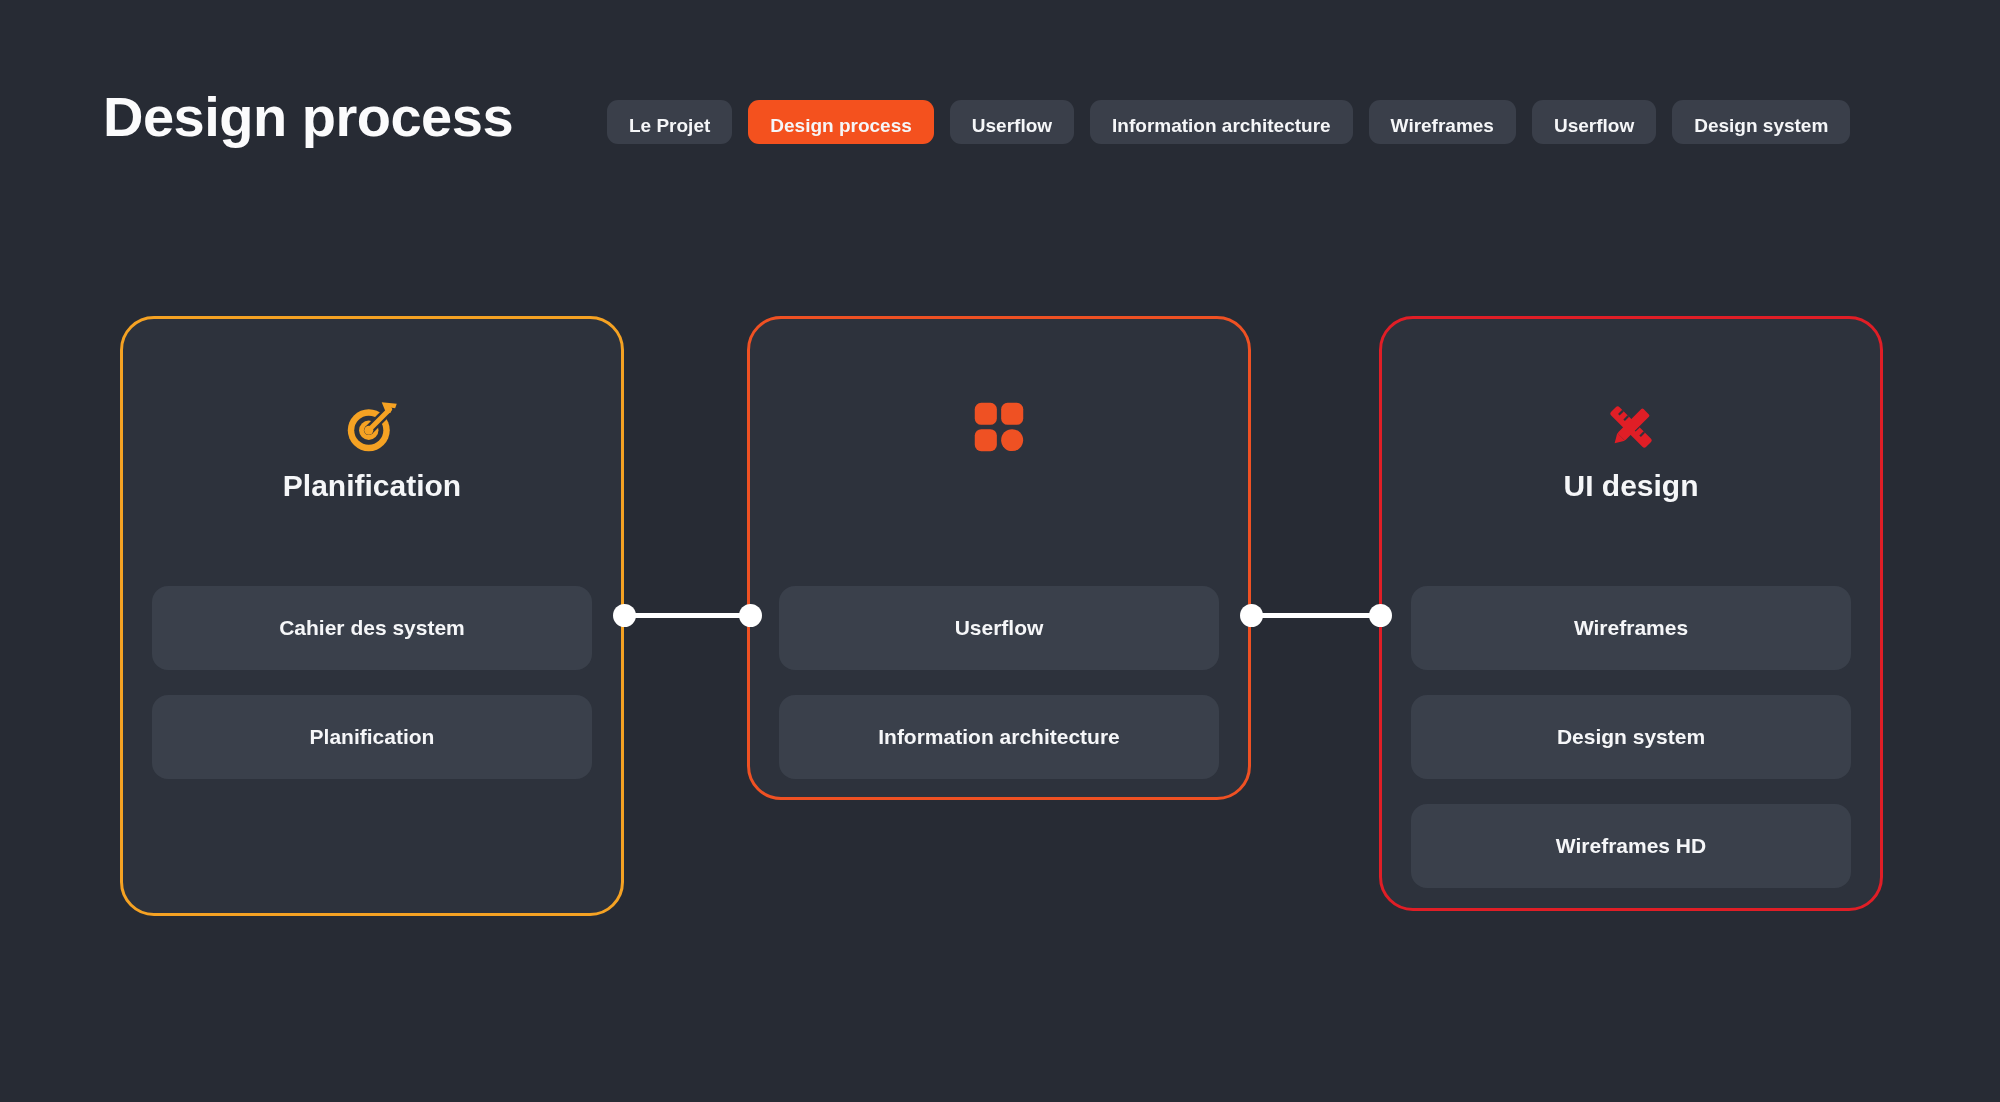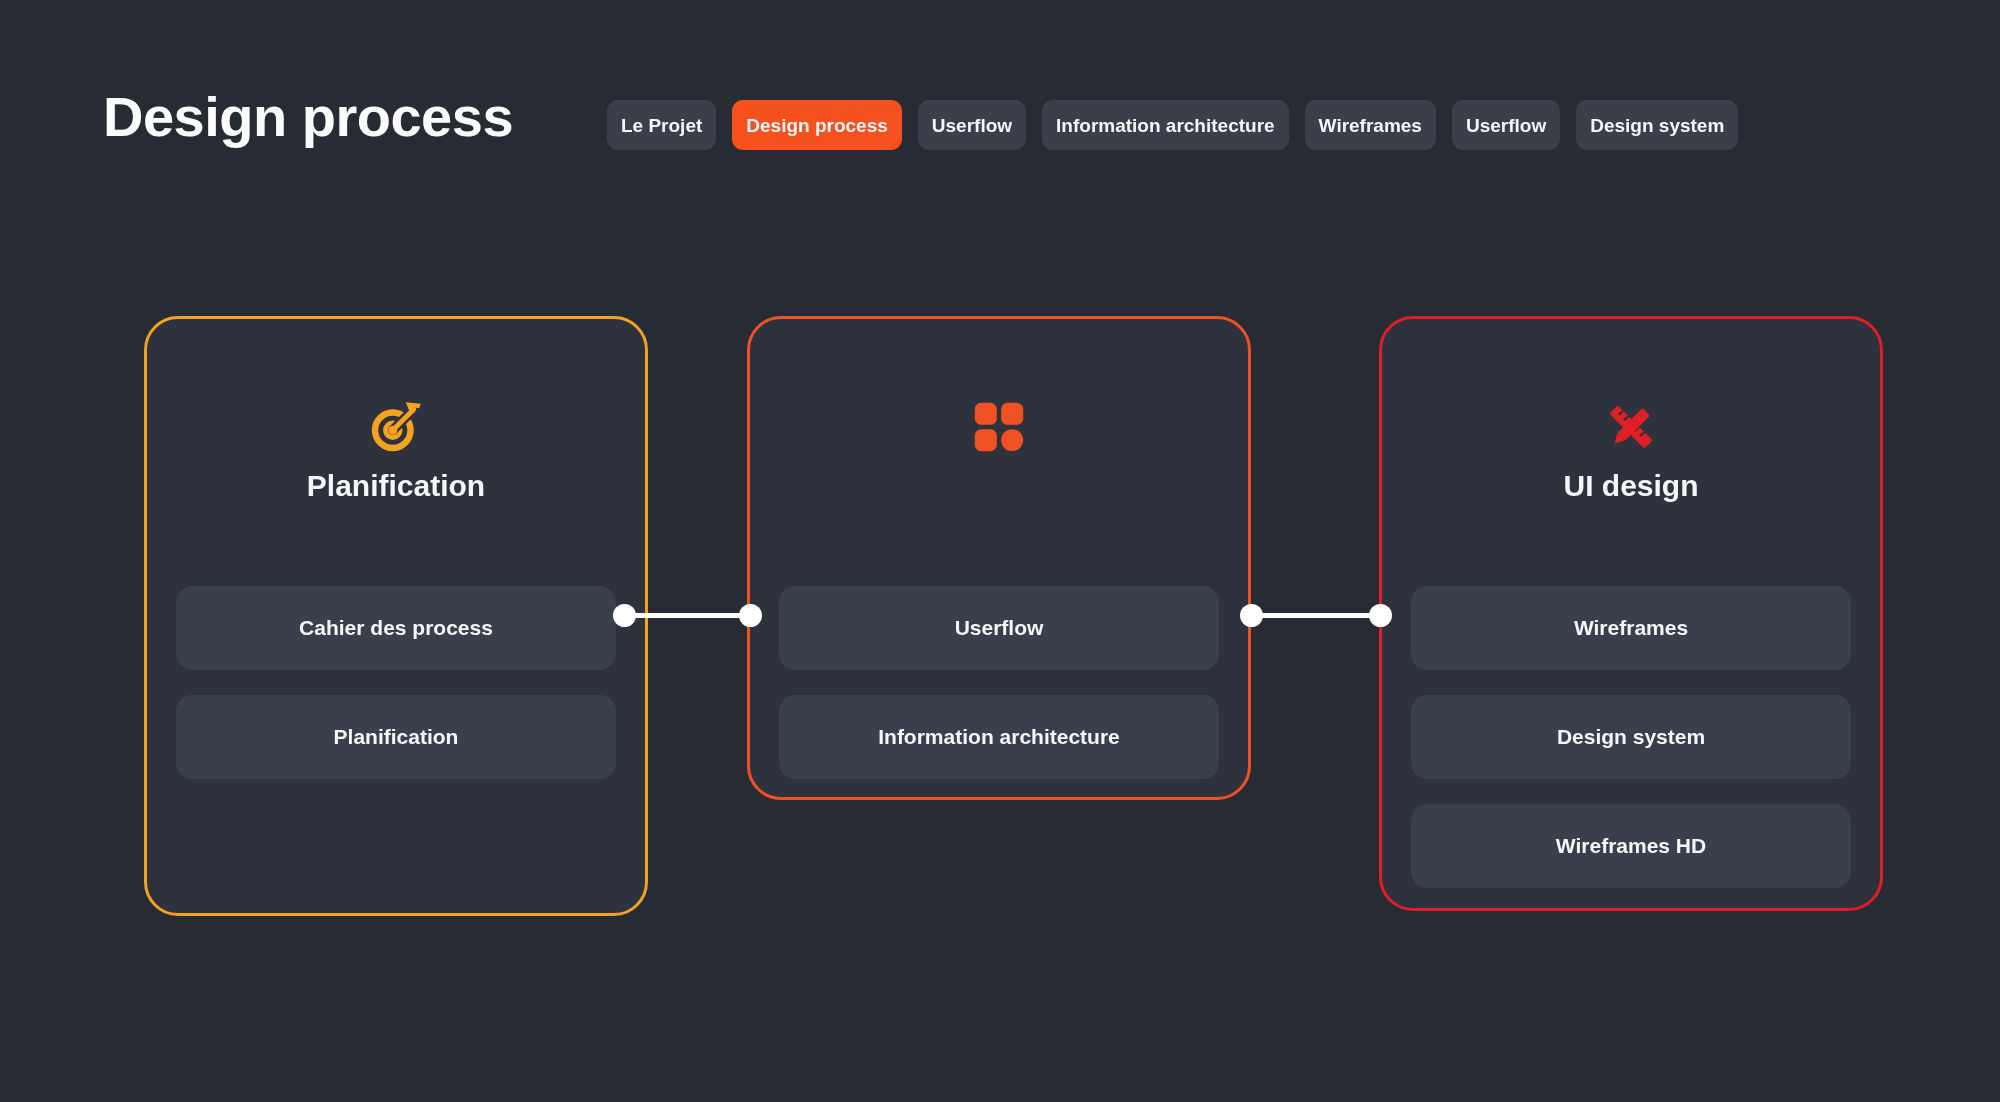--- a/index.html
+++ b/index.html
@@ -19,32 +19,32 @@
   body{font-family:"Liberation Sans","DejaVu Sans",sans-serif;color:var(--text);}
   .canvas{position:relative;width:2000px;height:1102px;background:var(--page-bg);overflow:hidden;}
 
   
   .page-title{
     position:absolute;left:103px;top:84px;
     font-size:56px;font-weight:bold;letter-spacing:-0.5px;color:#FBFBFC;
   }
   .tabs{position:absolute;left:607px;top:100px;display:flex;gap:16px;}
   .tab{
-    height:50px;line-height:52px;padding:0 14px;border-radius:11px;
+    height:44px;line-height:52px;padding:0 22px;border-radius:11px;
     background:var(--tab-bg);color:var(--text);
     font-family:inherit;font-size:19px;font-weight:bold;border:none;cursor:pointer;white-space:nowrap;
   }
   .tab.active{background:var(--tab-active-bg);}
 
   
   .card{
     position:absolute;top:316px;width:504px;
     background:var(--card-bg);border:3px solid;border-radius:34px;
   }
-  #card-1{left:120px;height:600px;border-color:var(--accent-1);margin-left:24px;}
+  #card-1{left:120px;height:600px;border-color:var(--accent-1);}
   #card-2{left:747px;height:484px;border-color:var(--accent-2);}
   #card-3{left:1379px;height:595px;border-color:var(--accent-3);}
   .card-icon{position:absolute;top:80px;left:50%;transform:translateX(-50%);width:56px;height:56px;}
   .card-title{
     position:absolute;top:150px;left:0;width:100%;text-align:center;
     font-size:30px;font-weight:bold;
   }
   .card-items{position:absolute;top:267px;left:29px;right:29px;display:flex;flex-direction:column;gap:25px;}
   .card-item{
     height:84px;border-radius:16px;background:var(--item-bg);border:none;cursor:pointer;
@@ -90,21 +90,21 @@
       <circle class="f-cb" cx="23" cy="29" r="13.5"></circle>
       <circle class="f-a1" cx="23" cy="29" r="9"></circle>
       <circle class="f-cb" cx="23" cy="29" r="4.5"></circle>
       <line class="s-cut" x1="23" y1="29" x2="46" y2="6"></line>
       <line class="s-a1" x1="23" y1="29" x2="42.5" y2="9.5"></line>
       <circle class="f-a1" cx="23" cy="29" r="4.2"></circle>
       <path class="f-a1" d="M35 3 L49 4.5 L47.5 8.5 L43 8 L43.5 12.5 L39.5 14 Z"></path>
     </svg>
     <div class="card-title">Planification</div>
     <div class="card-items">
-      <button class="card-item">Cahier des process</button>
+      <button class="card-item">Cahier des system</button>
       <button class="card-item">Planification</button>
     </div>
   </section>
 
   <section class="card" id="card-2">
     <svg class="card-icon" viewBox="0 0 52 52" aria-hidden="true">
       <rect class="f-a2" x="3.5" y="3.5" width="20.5" height="20.5" rx="6"></rect>
       <rect class="f-a2" x="28" y="3.5" width="20.5" height="20.5" rx="6"></rect>
       <rect class="f-a2" x="3.5" y="28" width="20.5" height="20.5" rx="6"></rect>
       <circle class="f-a2" cx="38.2" cy="38.2" r="10.2"></circle>

